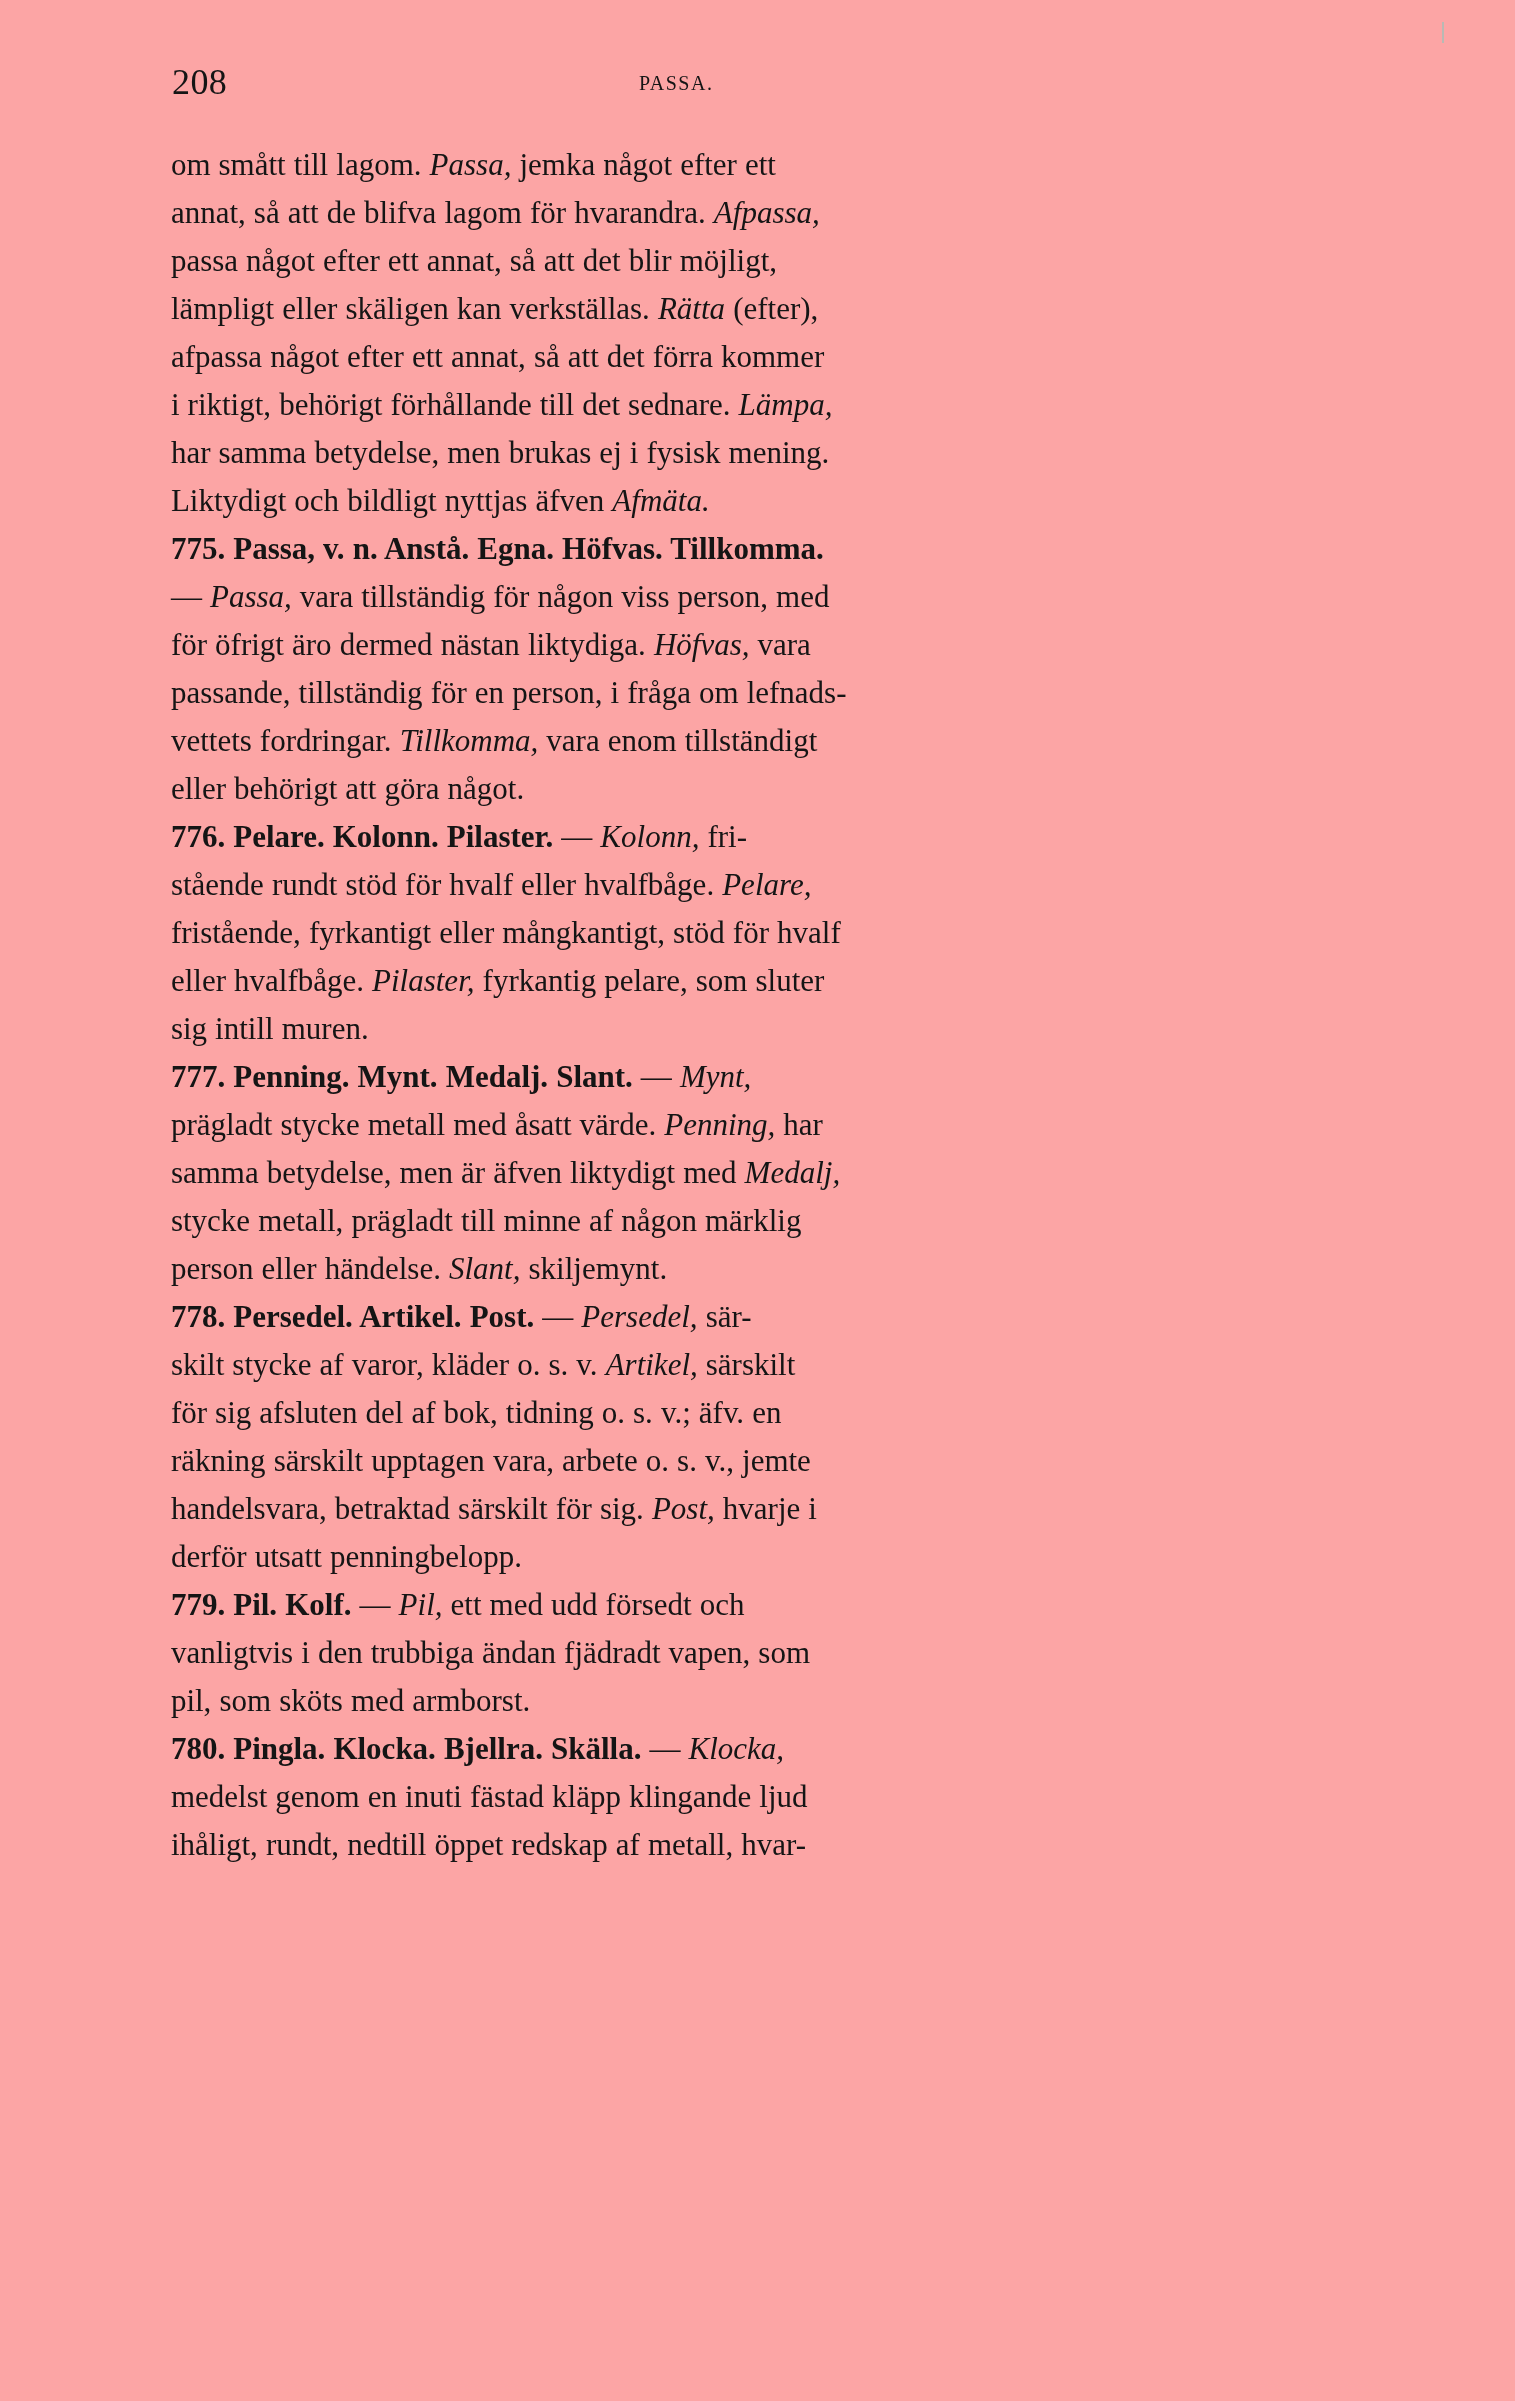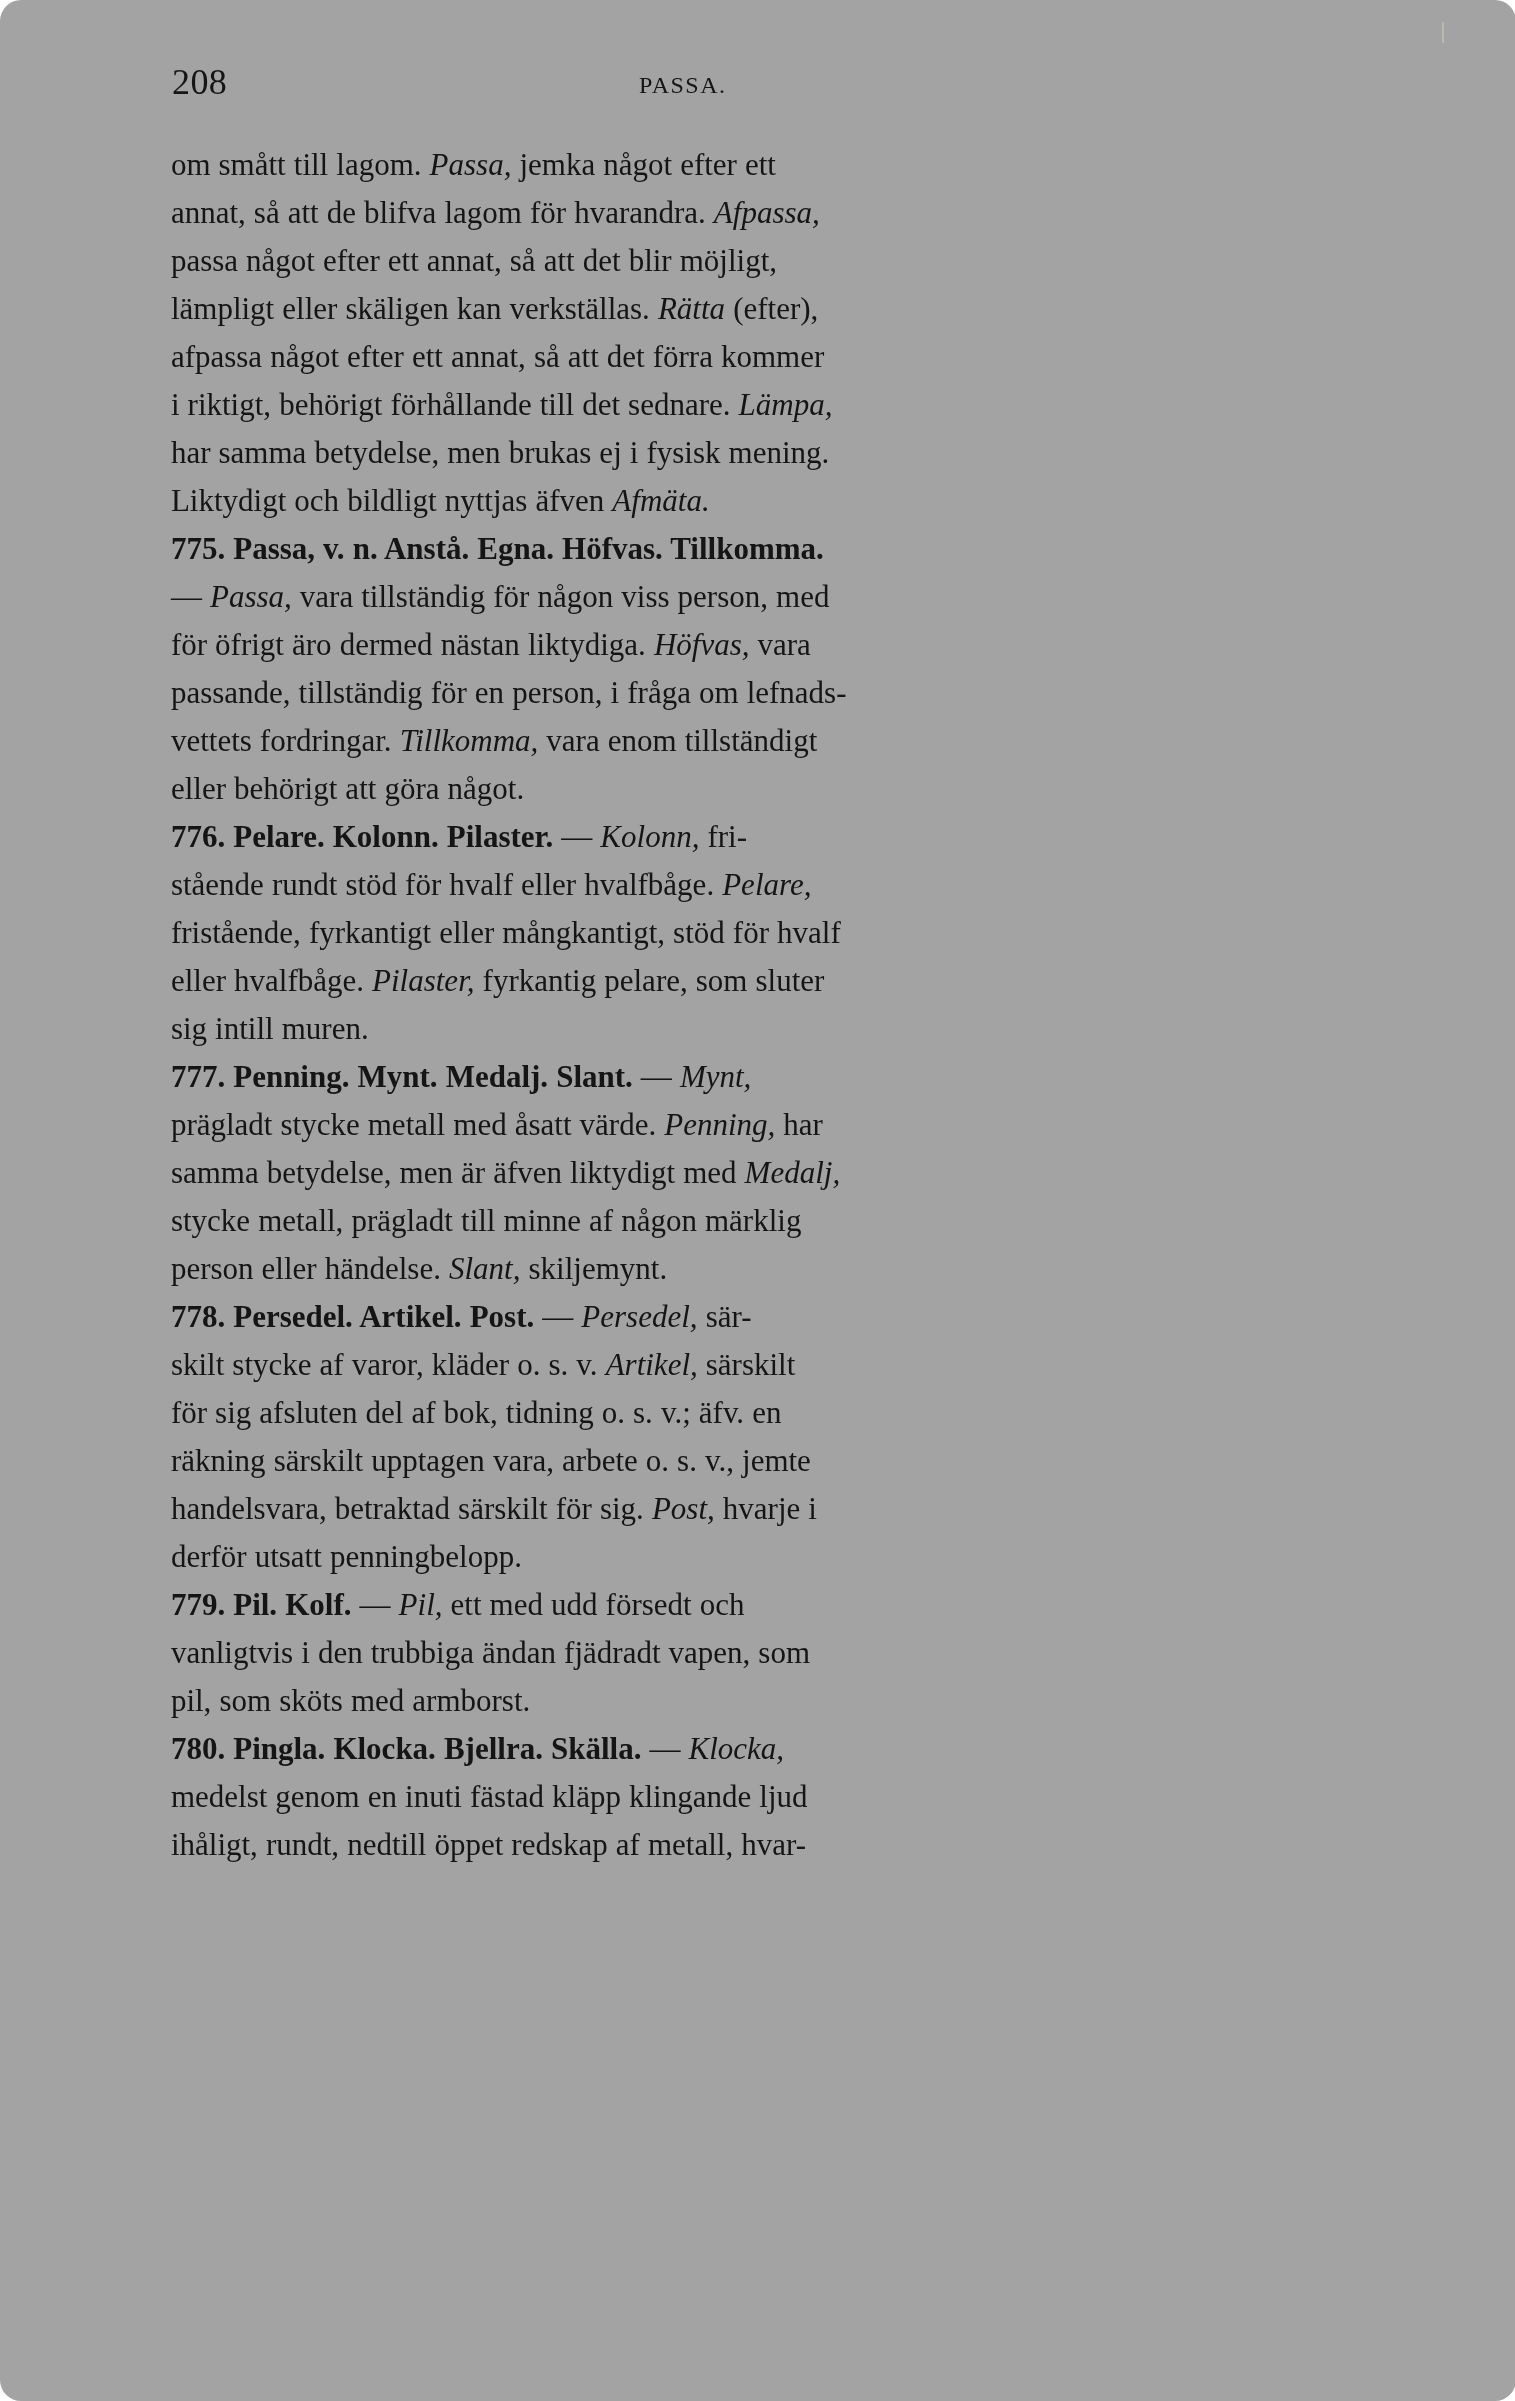--- a/index.html
+++ b/index.html
@@ -13,22 +13,21 @@
     font-family: "Liberation Serif", serif;
     color: #151515;
     position: relative;
     overflow: hidden;
   }
   .page {
     position: absolute;
     left: 0; top: 0;
     width: 1516px;
     height: 2401px;
-    background: #a3a3a3;
-    border-radius: 21px;
+    background: #fca5a5;
   }
   .scan {
     position: absolute;
     left: 166px;
     top: 55px;
     width: 1191px;
     height: 2285px;
   }
   
   .head {
@@ -40,21 +39,21 @@
     left: 6.1px;
     top: 6.1px;
     font-size: 36px;
     font-weight: normal;
     letter-spacing: 0.3px;
   }
   .runhead {
     position: absolute;
     left: 473px;
     top: 17px;
-    font-size: 24px;
+    font-size: 20px;
     letter-spacing: 1.5px;
     font-variant: small-caps;
     text-transform: uppercase;
   }
   .body-col {
     position: absolute;
     left: 4.9px;
     top: 86px;
     width: 1179px;
   }

